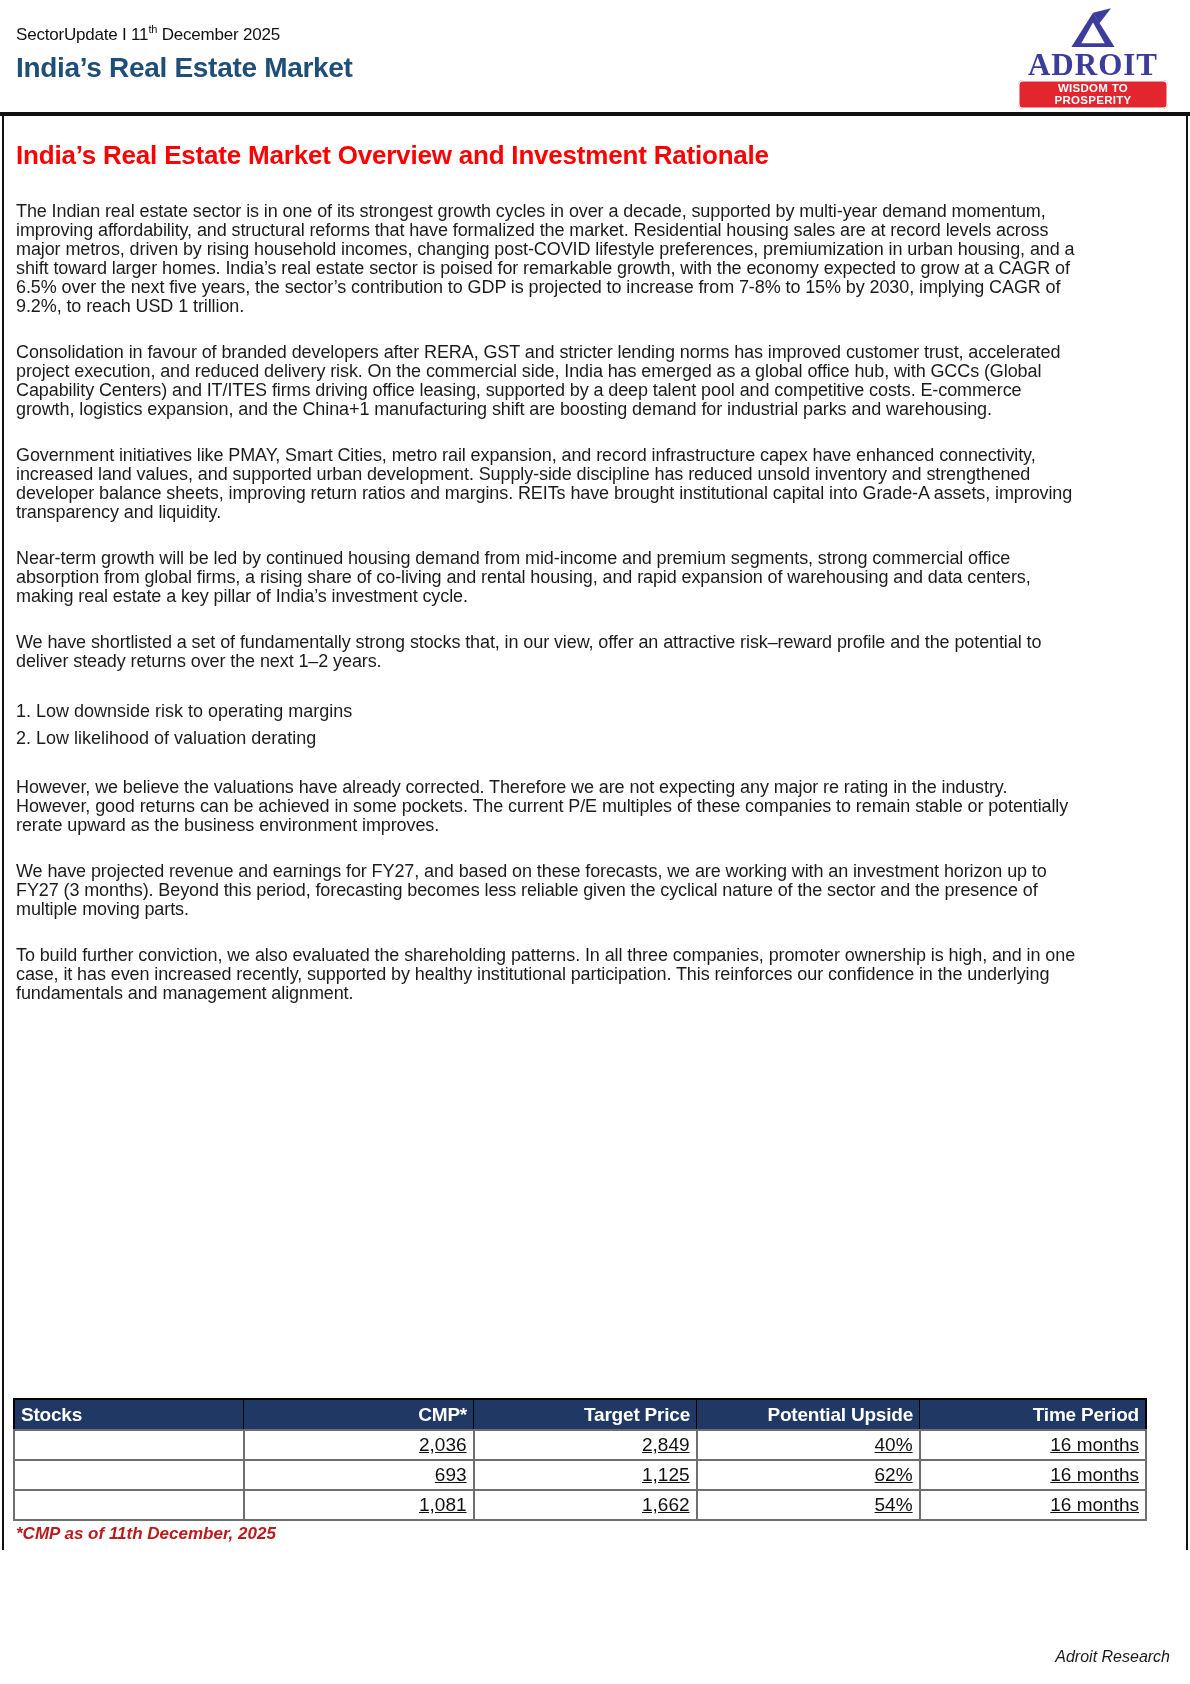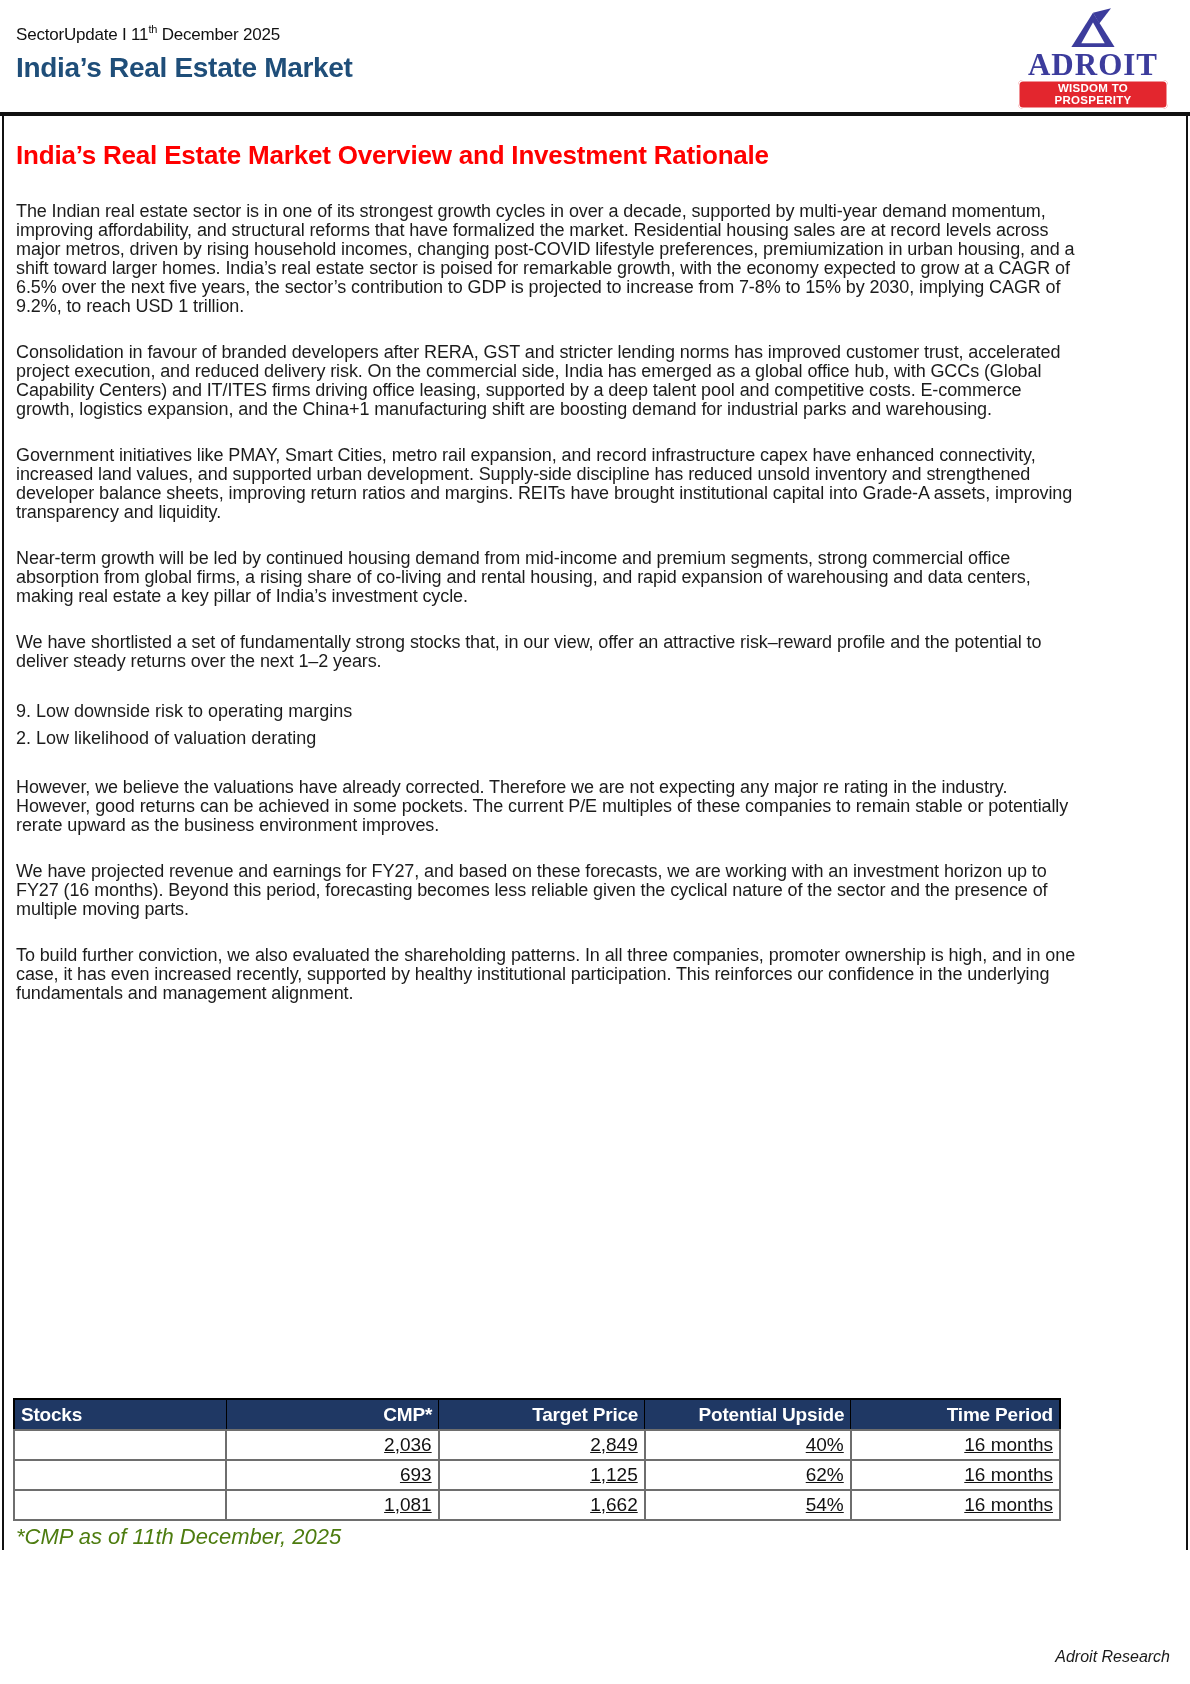--- a/index.html
+++ b/index.html
@@ -59,21 +59,21 @@
     margin-bottom:31px; letter-spacing:-0.2px;
   }
   .body-copy p {
     font-size:18px; line-height:19px; color:#1c1c1c;
     margin-bottom:27px; letter-spacing:-0.1px;
   }
   .list-block { margin-bottom:27px; }
   .list-block div { font-size:18px; line-height:26.5px; color:#1c1c1c; }
   
   .stocks-table-wrap {
-    position:absolute; top:1398px; left:13px; width:1048px;
+    position:absolute; top:1398px; left:13px; width:1134px;
   }
   table.stocks {
     width:100%; border-collapse:collapse;
     border:2.5px solid #000000;
     font-size:19px;
   }
   table.stocks th {
     background:#1f3864; color:#ffffff;
     font-weight:bold; height:31px;
     padding:2px 6px; border:1px solid #1f3864;
@@ -83,21 +83,21 @@
   table.stocks th:first-child { text-align:left; }
   table.stocks th:last-child { border-right:1px solid #1f3864; }
   table.stocks td {
     height:30px; padding:2px 6px;
     border:2px solid #6e6e6e;
     text-align:right; color:#111;text-decoration:underline;
   }
   table.stocks td:first-child { text-align:left; }
   .table-footnote {
     position:absolute; top:1524px; left:16px;
-    font-style:italic; font-size:22px; color:#4d7c0f;
+    font-style:italic; font-size:17px; color:#b91c1c;font-weight:bold;
   }
   
   .footer-credit {
     position:absolute; top:1648px; right:20px;
     font-style:italic; font-size:16px; color:#1a1a1a;
   }
 </style>
 </head>
 <body>
 
@@ -125,26 +125,26 @@
   <div class="body-copy">
     <div class="section-heading">India’s Real Estate Market Overview and Investment Rationale</div>
 
     <p>The Indian real estate sector is in one of its strongest growth cycles in over a decade, supported by multi-year demand momentum, improving affordability, and structural reforms that have formalized the market. Residential housing sales are at record levels across major metros, driven by rising household incomes, changing post-COVID lifestyle preferences, premiumization in urban housing, and a shift toward larger homes. India’s real estate sector is poised for remarkable growth, with the economy expected to grow at a CAGR of 6.5% over the next five years, the sector’s contribution to GDP is projected to increase from 7-8% to 15% by 2030, implying CAGR of 9.2%, to reach USD 1 trillion.</p>
     <p>Consolidation in favour of branded developers after RERA, GST and stricter lending norms has improved customer trust, accelerated project execution, and reduced delivery risk. On the commercial side, India has emerged as a global office hub, with GCCs (Global Capability Centers) and IT/ITES firms driving office leasing, supported by a deep talent pool and competitive costs. E-commerce growth, logistics expansion, and the China+1 manufacturing shift are boosting demand for industrial parks and warehousing.</p>
     <p>Government initiatives like PMAY, Smart Cities, metro rail expansion, and record infrastructure capex have enhanced connectivity, increased land values, and supported urban development. Supply-side discipline has reduced unsold inventory and strengthened developer balance sheets, improving return ratios and margins. REITs have brought institutional capital into Grade-A assets, improving transparency and liquidity.</p>
     <p>Near-term growth will be led by continued housing demand from mid-income and premium segments, strong commercial office absorption from global firms, a rising share of co-living and rental housing, and rapid expansion of warehousing and data centers, making real estate a key pillar of India’s investment cycle.</p>
     <p>We have shortlisted a set of fundamentally strong stocks that, in our view, offer an attractive risk–reward profile and the potential to deliver steady returns over the next 1–2 years.</p>
 
     <div class="list-block">
-      <div>9. Low downside risk to operating margins</div>
+      <div>1. Low downside risk to operating margins</div>
       <div>2. Low likelihood of valuation derating</div>
     </div>
 
     <p>However, we believe the valuations have already corrected. Therefore we are not expecting any major re rating in the industry. However, good returns can be achieved in some pockets. The current P/E multiples of these companies to remain stable or potentially rerate upward as the business environment improves.</p>
-    <p>We have projected revenue and earnings for FY27, and based on these forecasts, we are working with an investment horizon up to FY27 (16 months). Beyond this period, forecasting becomes less reliable given the cyclical nature of the sector and the presence of multiple moving parts.</p>
+    <p>We have projected revenue and earnings for FY27, and based on these forecasts, we are working with an investment horizon up to FY27 (3 months). Beyond this period, forecasting becomes less reliable given the cyclical nature of the sector and the presence of multiple moving parts.</p>
     <p>To build further conviction, we also evaluated the shareholding patterns. In all three companies, promoter ownership is high, and in one case, it has even increased recently, supported by healthy institutional participation. This reinforces our confidence in the underlying fundamentals and management alignment.</p>
   </div>
 
   <div class="stocks-table-wrap">
     <table class="stocks">
       <thead>
         <tr>
           <th style="width:20.3%">Stocks</th>
           <th style="width:20.3%">CMP*</th>
           <th style="width:19.7%">Target Price</th>

